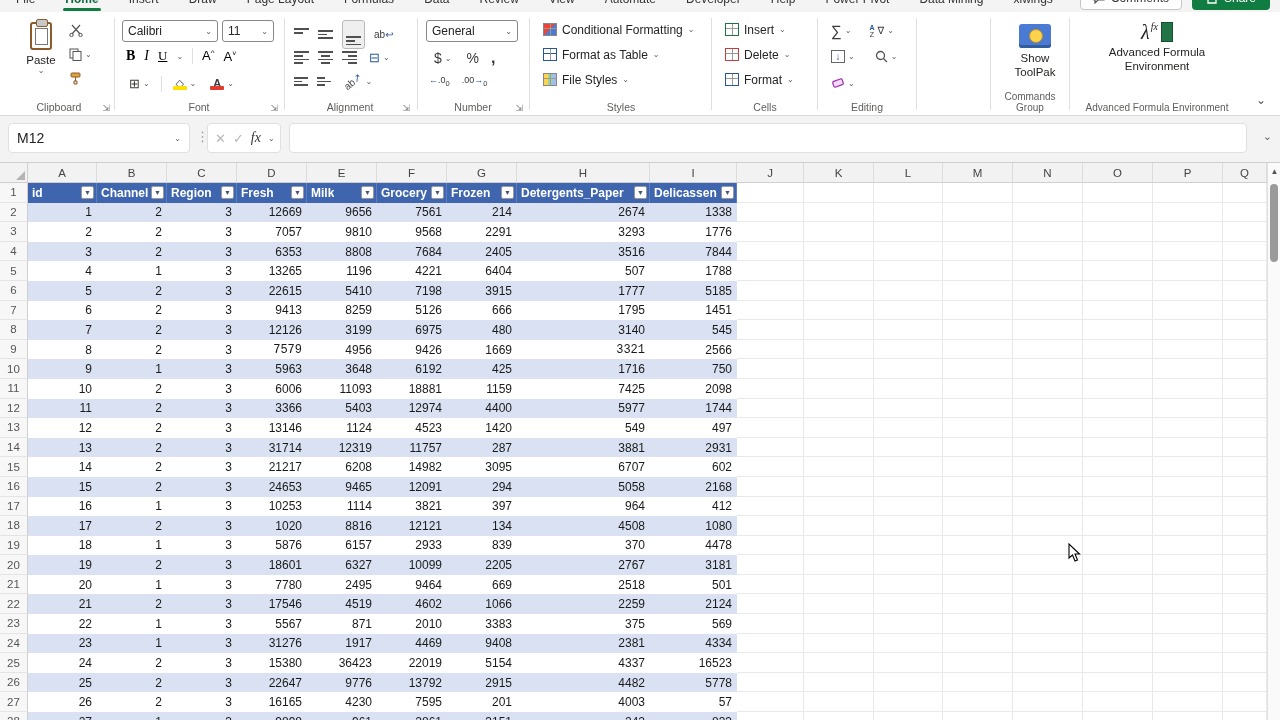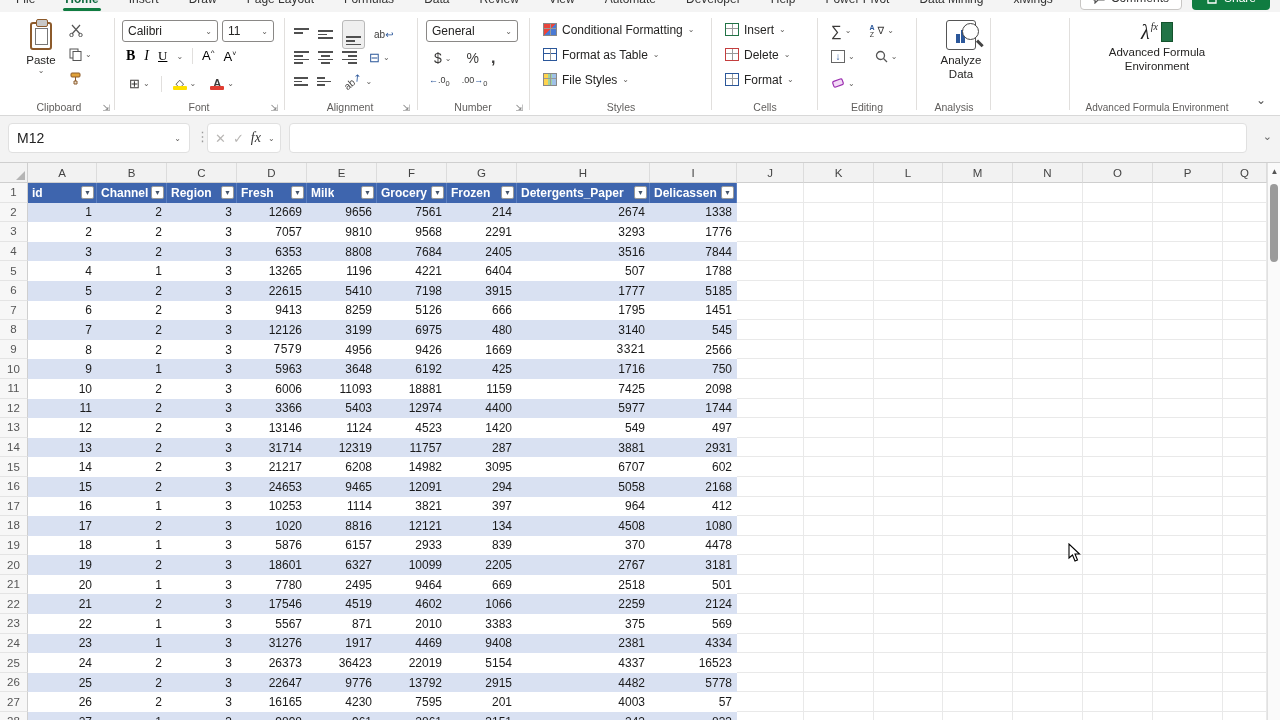--- a/index.html
+++ b/index.html
@@ -431,33 +431,29 @@
           <svg width="14" height="12" viewBox="0 0 14 12">
               <rect x="2" y="3" width="10" height="6" rx="1.5" transform="rotate(-20 7 6)" fill="#f3d9f7" stroke="#9b30b0" stroke-width="1.2"></rect>
             </svg>
           <span class="chev">⌄</span>
         </span>
       </div>
       <div class="group-label">Editing</div>
     </div>
     <div class="gsep" style="left:916px;"></div>
 
-    <div class="group" style="left:920px; width:68px;">
-      <div class="bigbtn" style="left:14px;">
-        <div class="analyze-ic">
-            <span class="b1"></span>
-            <span class="b2"></span>
-            <span class="lens"></span>
-          </div>
-        <span>Analyze Data</span>
-      </div>
-      <div class="group-label">Analysis</div>
-    </div>
     <div class="gsep" style="left:990px;"></div>
 
+    <div class="group" style="left:993px; width:74px;">
+      <div class="bigbtn" style="left:12px;">
+        <div class="toolpak-ic"></div>
+        <span style="width:60px;">Show ToolPak</span>
+      </div>
+      <div class="group-label" style="font-size:10px;">Commands Group</div>
+    </div>
     <div class="gsep" style="left:1069px;"></div>
 
     <div class="group" style="left:1072px; width:170px;">
       <div class="bigbtn" style="left:25px; width:120px;">
         <div class="afe-ic">
             <span class="lam">λ</span>
             <span class="fx">fx</span>
             <span class="blk"></span>
           </div>
         <span>Advanced Formula Environment</span>
@@ -1009,21 +1005,21 @@
         <div class="cell empty" style="width: 70px;"></div>
         <div class="cell empty" style="width: 70px;"></div>
         <div class="cell empty" style="width: 70px;"></div>
         <div class="cell empty" style="width: 44px;"></div>
       </div>
       <div class="row">
         <div class="rowhead">25</div>
         <div class="cell" style="width: 69px;">24</div>
         <div class="cell" style="width: 70px;">2</div>
         <div class="cell" style="width: 70px;">3</div>
-        <div class="cell" style="width: 70px;">26373</div>
+        <div class="cell" style="width: 70px;">15380</div>
         <div class="cell" style="width: 70px;">36423</div>
         <div class="cell" style="width: 70px;">22019</div>
         <div class="cell" style="width: 70px;">5154</div>
         <div class="cell" style="width: 133px;">4337</div>
         <div class="cell" style="width: 87px;">16523</div>
         <div class="cell empty" style="width: 67px;"></div>
         <div class="cell empty" style="width: 70px;"></div>
         <div class="cell empty" style="width: 69px;"></div>
         <div class="cell empty" style="width: 70px;"></div>
         <div class="cell empty" style="width: 70px;"></div>

